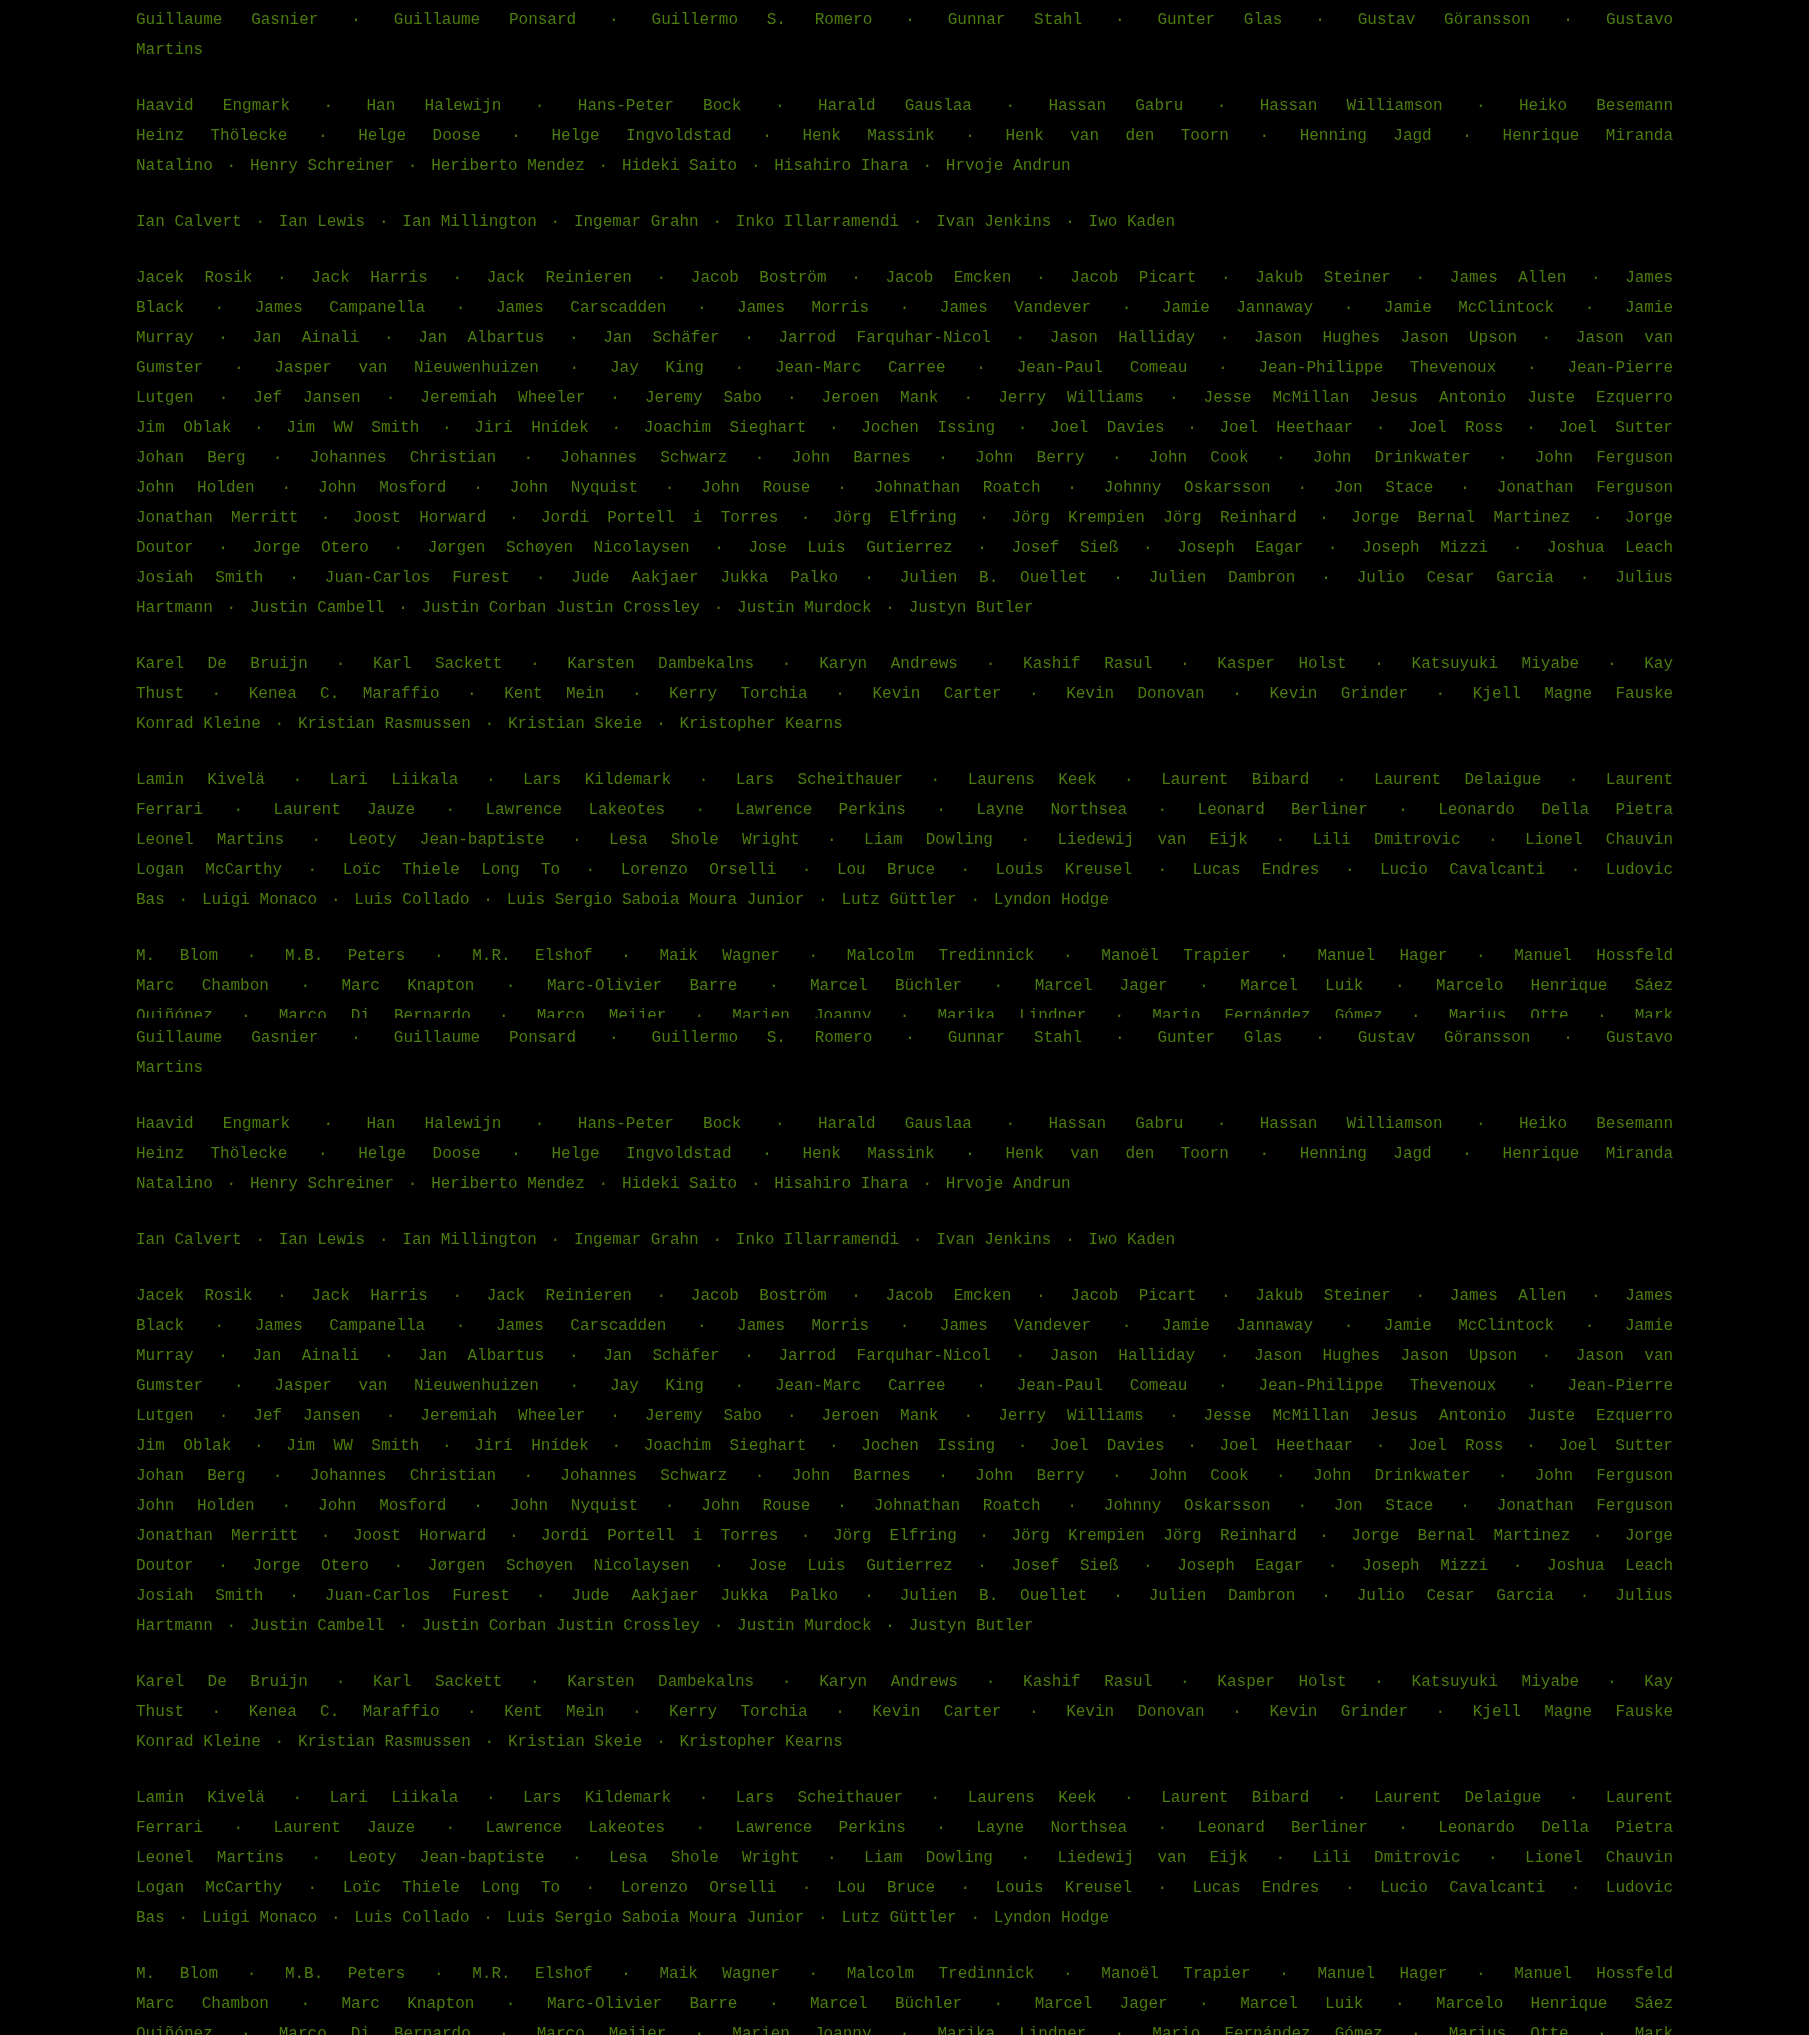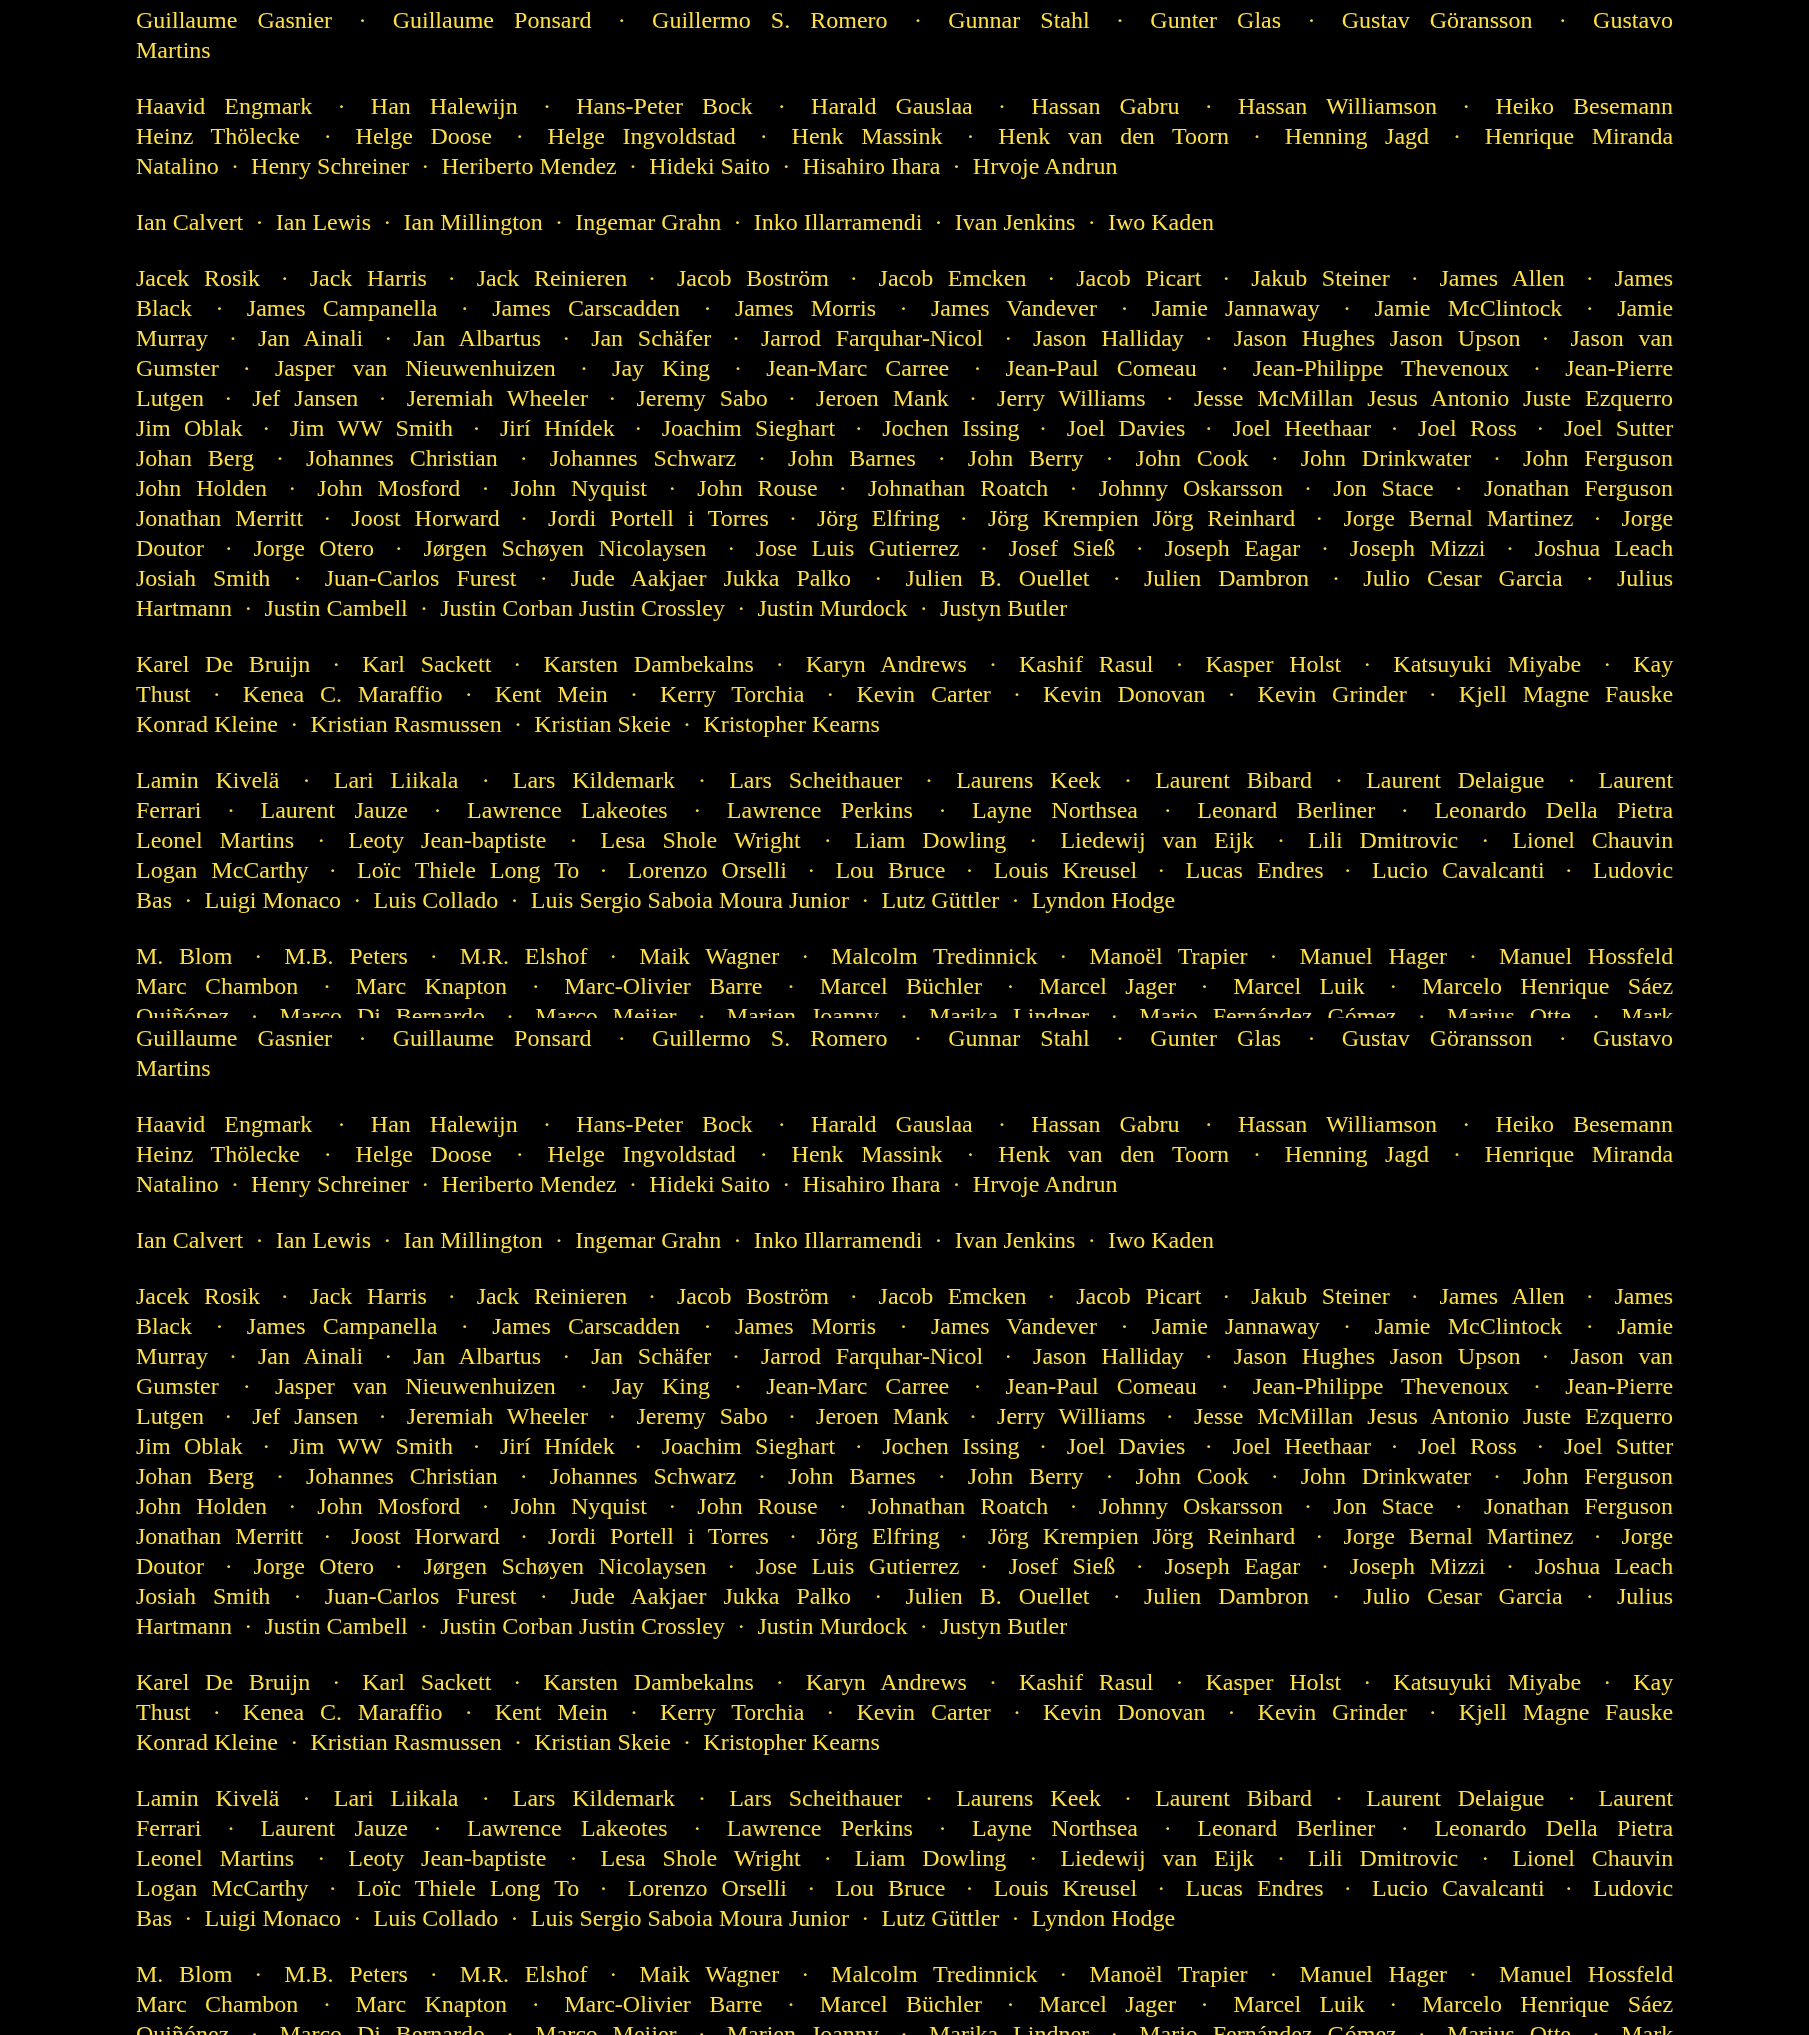--- a/index.html
+++ b/index.html
@@ -15,24 +15,24 @@
   .copy {
     height: 1018px;
     overflow: hidden;
     padding: 5.4px 136px 0 136px;
     box-sizing: border-box;
   }
   .para {
     margin: 0 0 26px 0;
   }
   .line {
-    font-family: Liberation Serif, serif;
-    font-size: 24px;
+    font-family: Liberation Mono, monospace;
+    font-size: 16px;
     line-height: 30px;
-    color: #fde047;
+    color: #4d7c0f;
     text-align: justify;
     -moz-text-align-last: justify;
     text-align-last: justify;
   }
   .line.pl {
     -moz-text-align-last: left;
     text-align-last: left;
   }
   .sep {
     margin: 0 0.26em;

